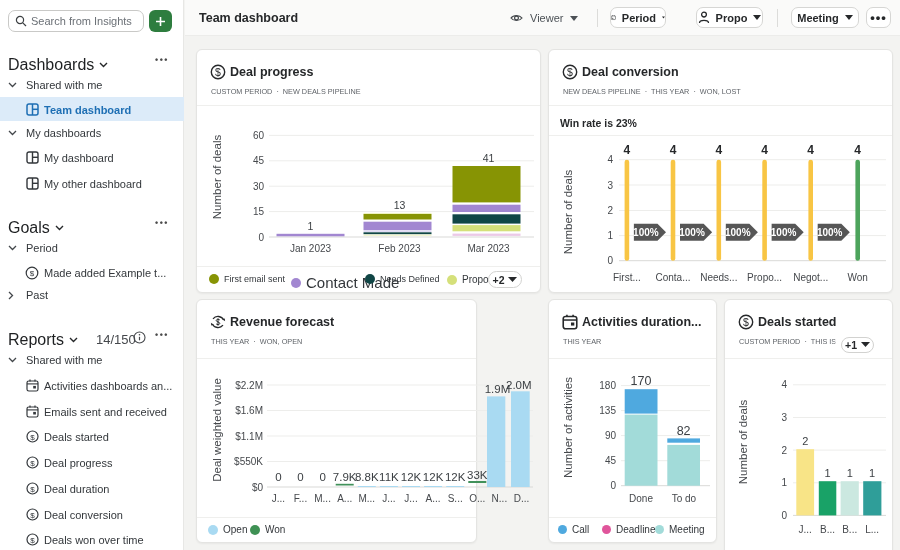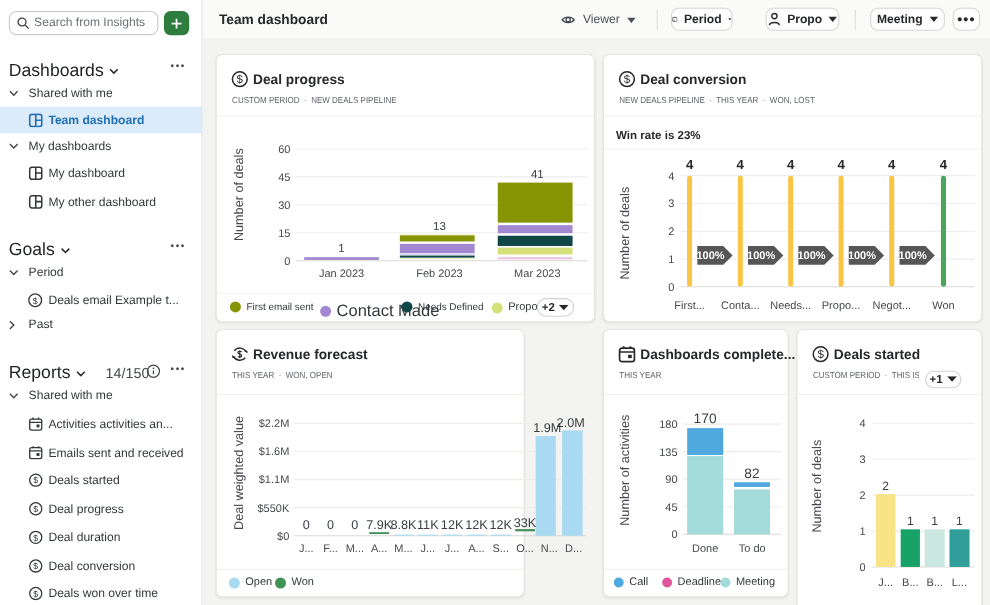--- a/index.html
+++ b/index.html
@@ -109,21 +109,21 @@
         <path d="M1 1l3.5 3.5L8 1" fill="none" stroke="#43474b" stroke-width="1.3"></path>
       </svg>
       <span style="margin-left:4px">Period</span>
     </div>
 
   <div class="srow" style="left:25px;top:266px">
     <svg width="14" height="14" viewBox="0 0 14 14">
         <circle cx="7" cy="7" r="5.8" fill="none" stroke="#33373b" stroke-width="1.2"></circle>
         <text x="7" y="10" text-anchor="middle" font-size="8" fill="#33373b">$</text>
       </svg>
-    <span>Deals email Example t...</span>
+    <span>Made added Example t...</span>
   </div>
 
   <div class="srow" style="left:8px;top:289px">
       <svg width="6" height="9" viewBox="0 0 6 9">
         <path d="M1 1l3.5 3.5L1 8" fill="none" stroke="#43474b" stroke-width="1.3"></path>
       </svg>
       <span style="margin-left:7px">Past</span>
     </div>
 
   <div class="shead" style="top:331px">Reports <svg width="9" height="6" viewBox="0 0 9 6">
@@ -144,21 +144,21 @@
       <span style="margin-left:4px">Shared with me</span>
     </div>
   <div class="srow" style="left:26px;top:379px">
     <svg width="13" height="13" viewBox="0 0 13 13">
         <rect x="1" y="2" width="11" height="10" rx="1.8" fill="none" stroke="#33373b" stroke-width="1.2"></rect>
         <line x1="1" y1="4.9" x2="12" y2="4.9" stroke="#33373b" stroke-width="1.1"></line>
         <line x1="4" y1="0.6" x2="4" y2="2.4" stroke="#33373b" stroke-width="1.2"></line>
         <line x1="9" y1="0.6" x2="9" y2="2.4" stroke="#33373b" stroke-width="1.2"></line>
         <rect x="7.2" y="6.9" width="2.7" height="2.6" fill="#33373b"></rect>
       </svg>
-    <span>Activities activities an...</span>
+    <span>Activities dashboards an...</span>
   </div>
   <div class="srow" style="left:26px;top:405px">
     <svg width="13" height="13" viewBox="0 0 13 13">
         <rect x="1" y="2" width="11" height="10" rx="1.8" fill="none" stroke="#33373b" stroke-width="1.2"></rect>
         <line x1="1" y1="4.9" x2="12" y2="4.9" stroke="#33373b" stroke-width="1.1"></line>
         <line x1="4" y1="0.6" x2="4" y2="2.4" stroke="#33373b" stroke-width="1.2"></line>
         <line x1="9" y1="0.6" x2="9" y2="2.4" stroke="#33373b" stroke-width="1.2"></line>
         <rect x="7.2" y="6.9" width="2.7" height="2.6" fill="#33373b"></rect>
       </svg>
     <span>Emails sent and received</span>
@@ -435,21 +435,21 @@
 </div>
 
 <div class="card" style="left:548px;top:299px;width:169px;height:244px">
   <svg class="cicon" width="16" height="16" viewBox="0 0 13 13">
       <rect x="1" y="2" width="11" height="10" rx="1.8" fill="none" stroke="#26282a" stroke-width="1.3"></rect>
       <line x1="1" y1="4.9" x2="12" y2="4.9" stroke="#26282a" stroke-width="1.2"></line>
       <line x1="4" y1="0.6" x2="4" y2="2.4" stroke="#26282a" stroke-width="1.3"></line>
       <line x1="9" y1="0.6" x2="9" y2="2.4" stroke="#26282a" stroke-width="1.3"></line>
       <rect x="7.3" y="6.9" width="2.7" height="2.5" fill="#26282a"></rect>
     </svg>
-  <div class="ctitle">Dashboards complete...</div>
+  <div class="ctitle">Activities duration...</div>
   <div class="csub">THIS YEAR</div>
   <div class="cdiv" style="top:58px"></div>
   <svg class="chart" width="169" height="244" viewBox="0 0 169 244">
     <g stroke="#ededeb" stroke-width="1">
       <line x1="72" y1="85.6" x2="161" y2="85.6"></line>
       <line x1="72" y1="110.6" x2="161" y2="110.6"></line>
       <line x1="72" y1="135.6" x2="161" y2="135.6"></line>
       <line x1="72" y1="160.7" x2="161" y2="160.7"></line>
     </g>
     <line x1="72" y1="185.7" x2="161" y2="185.7" stroke="#d9d9d7" stroke-width="1"></line>

